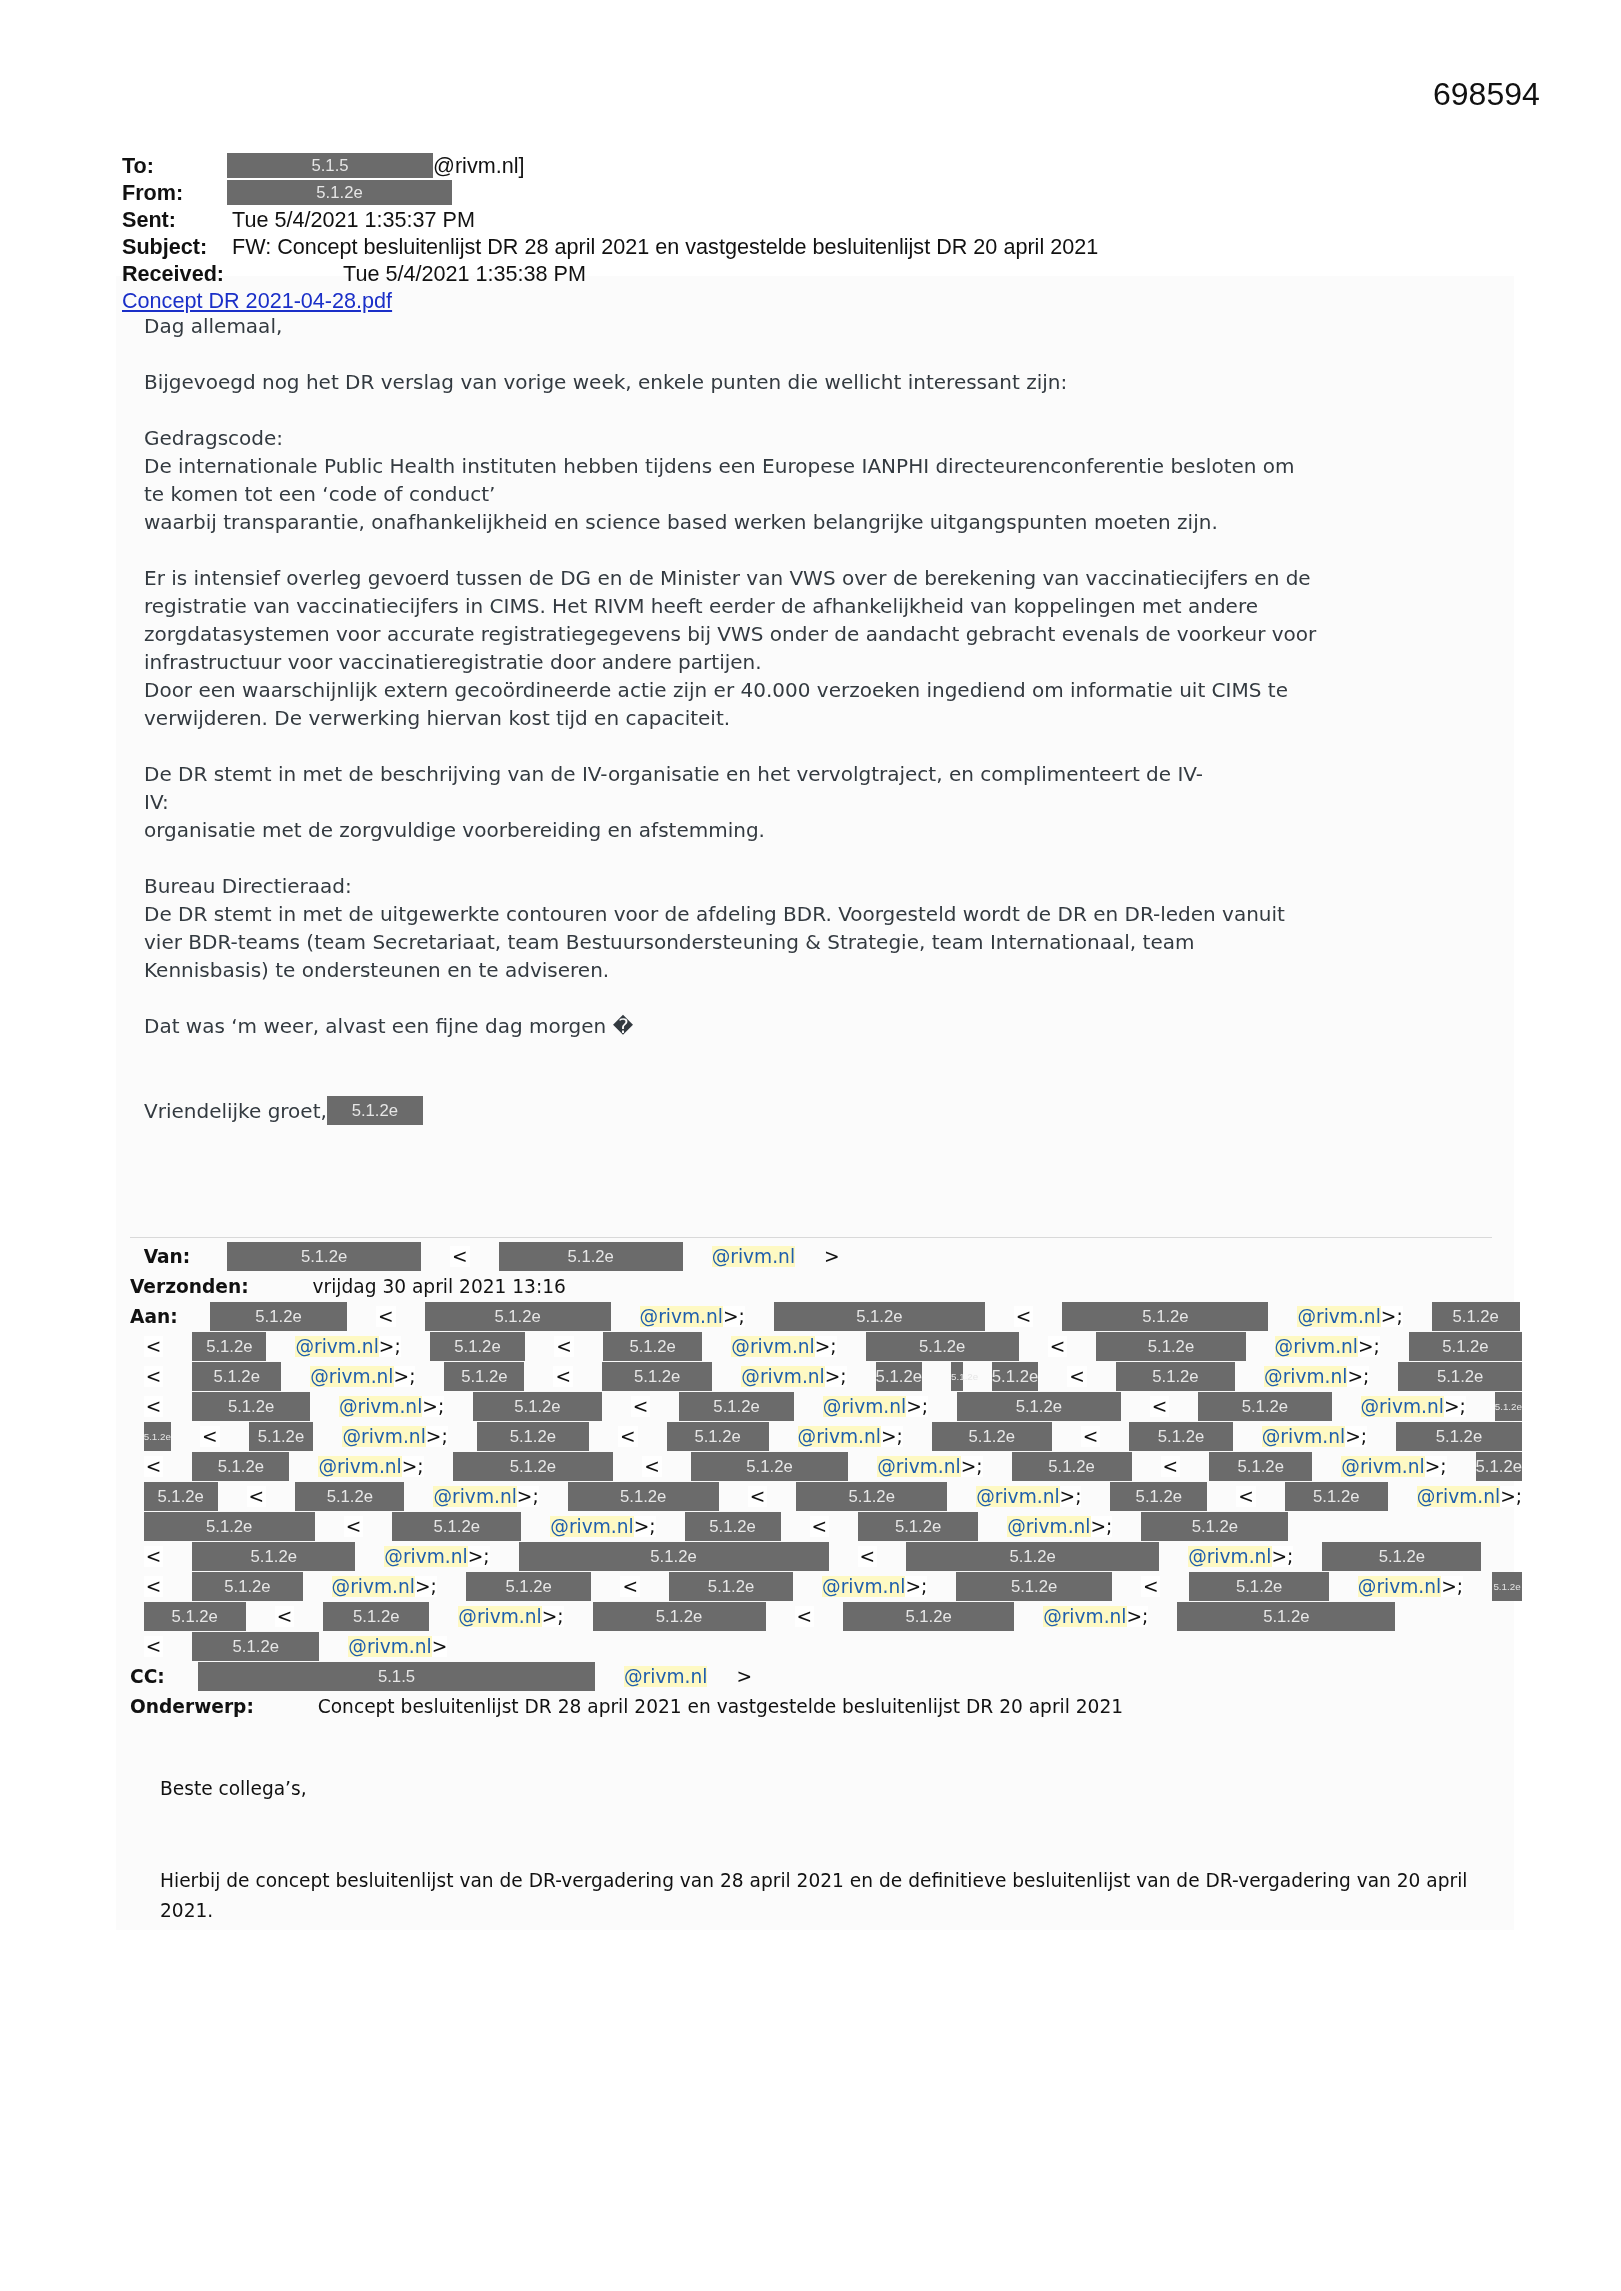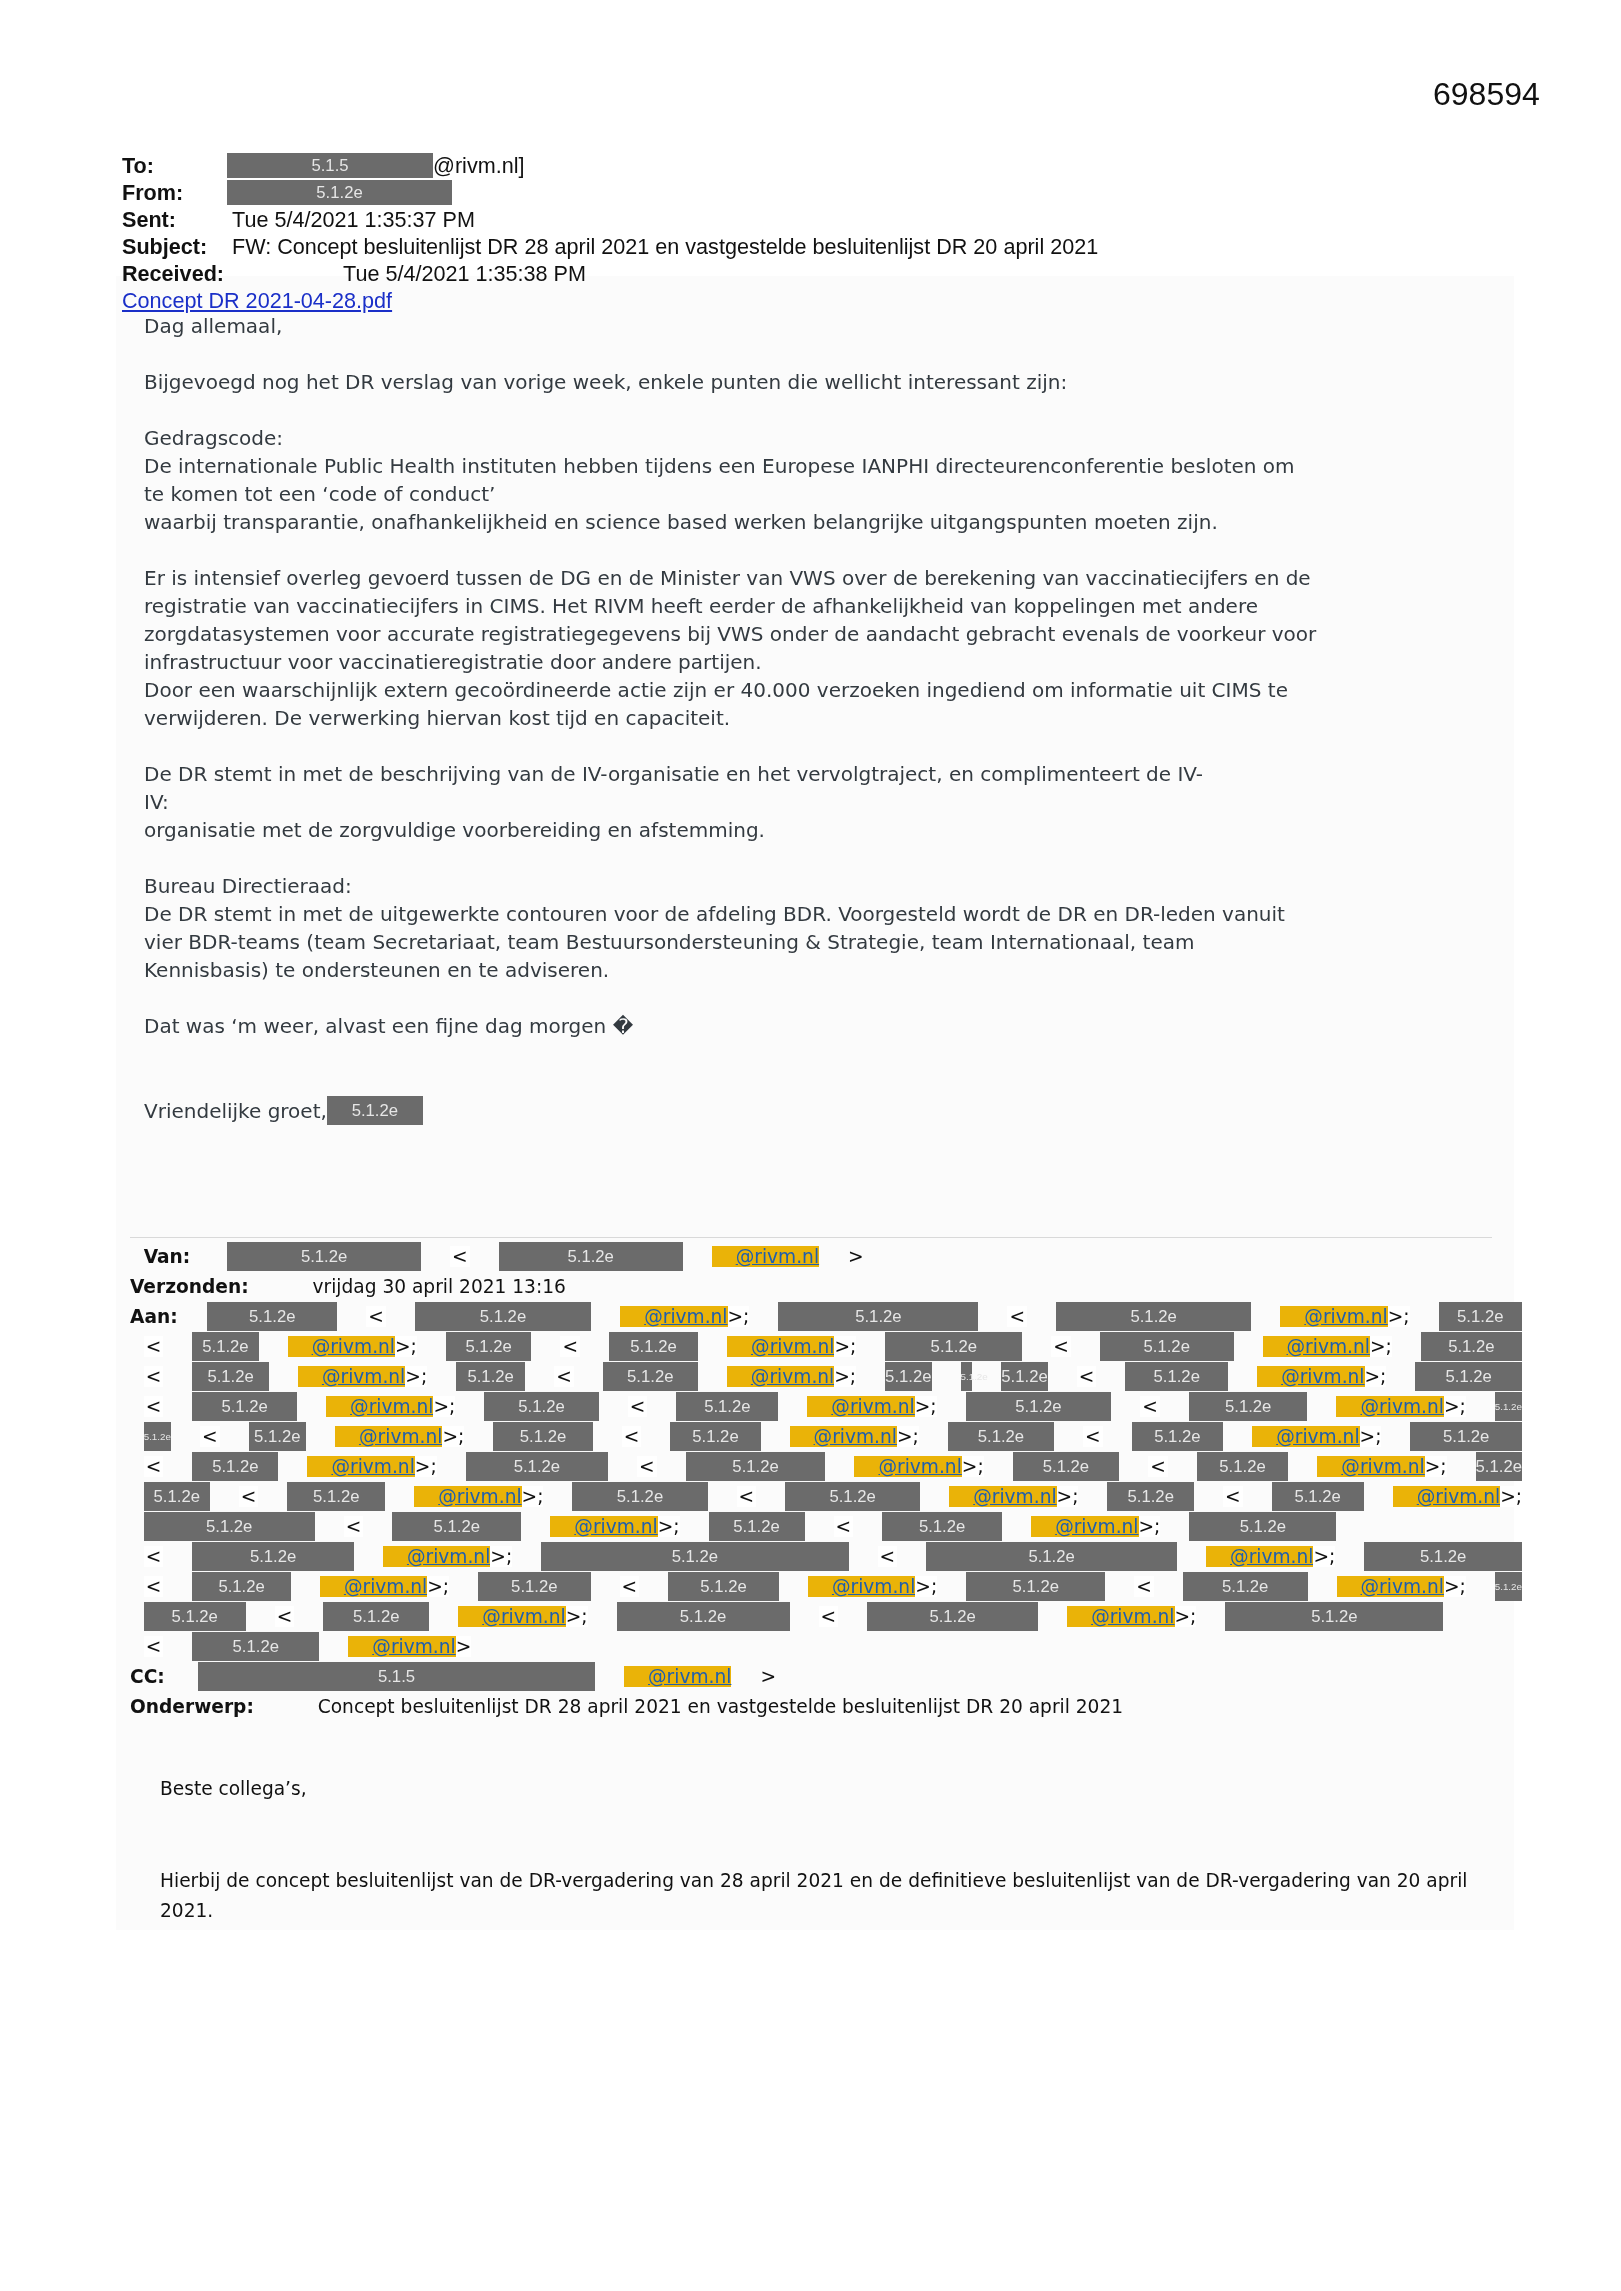--- a/index.html
+++ b/index.html
@@ -15,21 +15,21 @@
   .body1 p { margin:0; white-space:pre-wrap; }
   .gap { height:28px; }
   .sig { display:flex; align-items:center; }
   .sep { position:absolute; left:130px; top:1237px; width:1362px; height:1px; background:#d9d9d9; }
   .fwd { position:absolute; left:130px; top:1241px; width:1392px; font-family:"DejaVu Sans", sans-serif; font-size:18.6px; }
   .fwd .line { display:flex; align-items:center; height:30px; white-space:nowrap;gap:29px; }
   .fwd .lbl { font-weight:bold; color:#111; }
   .fwd .txt { color:#111; }
   .fwd .redact { height:29px; line-height:29px; font-size:16.7px; }
   .fwd .lt { display:inline-block; background:#fff; color:#111; padding:0 2px; }
-  .fwd .flink { color:#1f5fae; text-decoration:underline; background:#eab308;padding-left:24px; }
+  .fwd .flink { color:#1f5fae; background:#fef9c3; }
   .fwd .semi { background:#fff; color:#111; }
   .body2 { position:absolute; left:144px; top:1758px; width:1353px; font-family:"DejaVu Sans", sans-serif; font-size:18.6px; line-height:30px; color:#111; }
   .body2 p { margin:16px; }
 </style>
 </head>
 <body>
 
 <div class="docnum">698594</div>
 
 <div class="shaded"></div>

